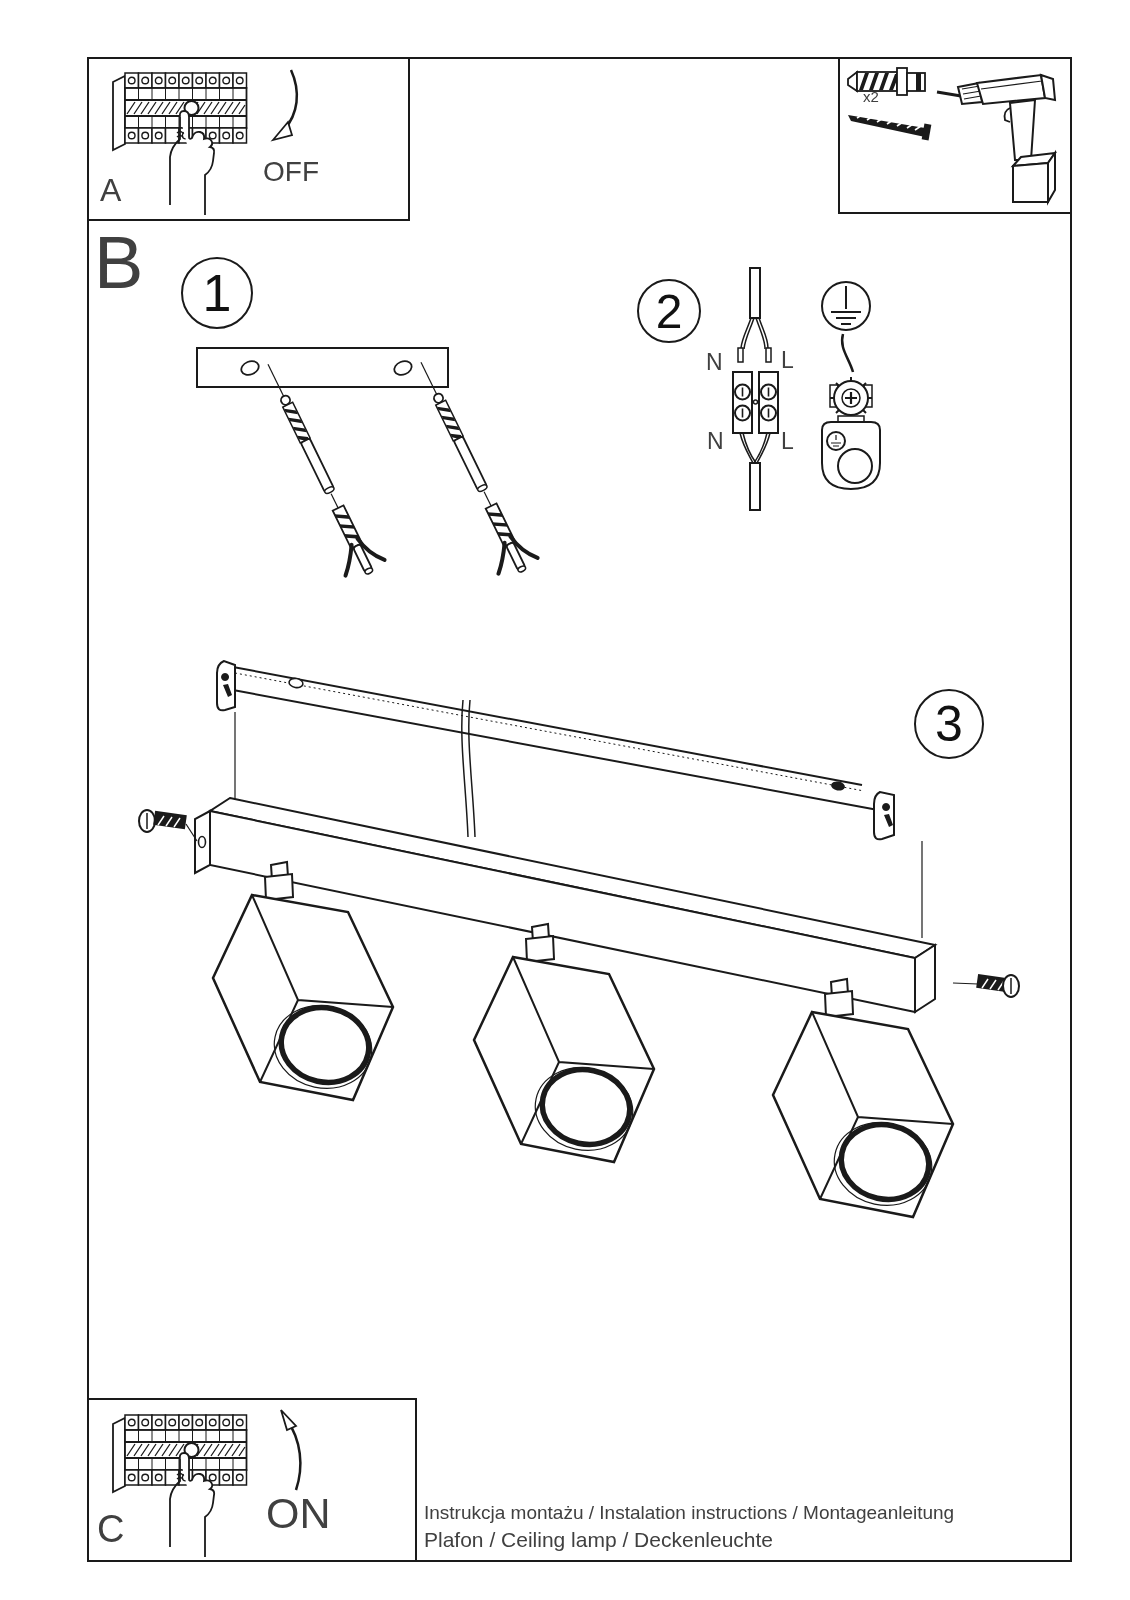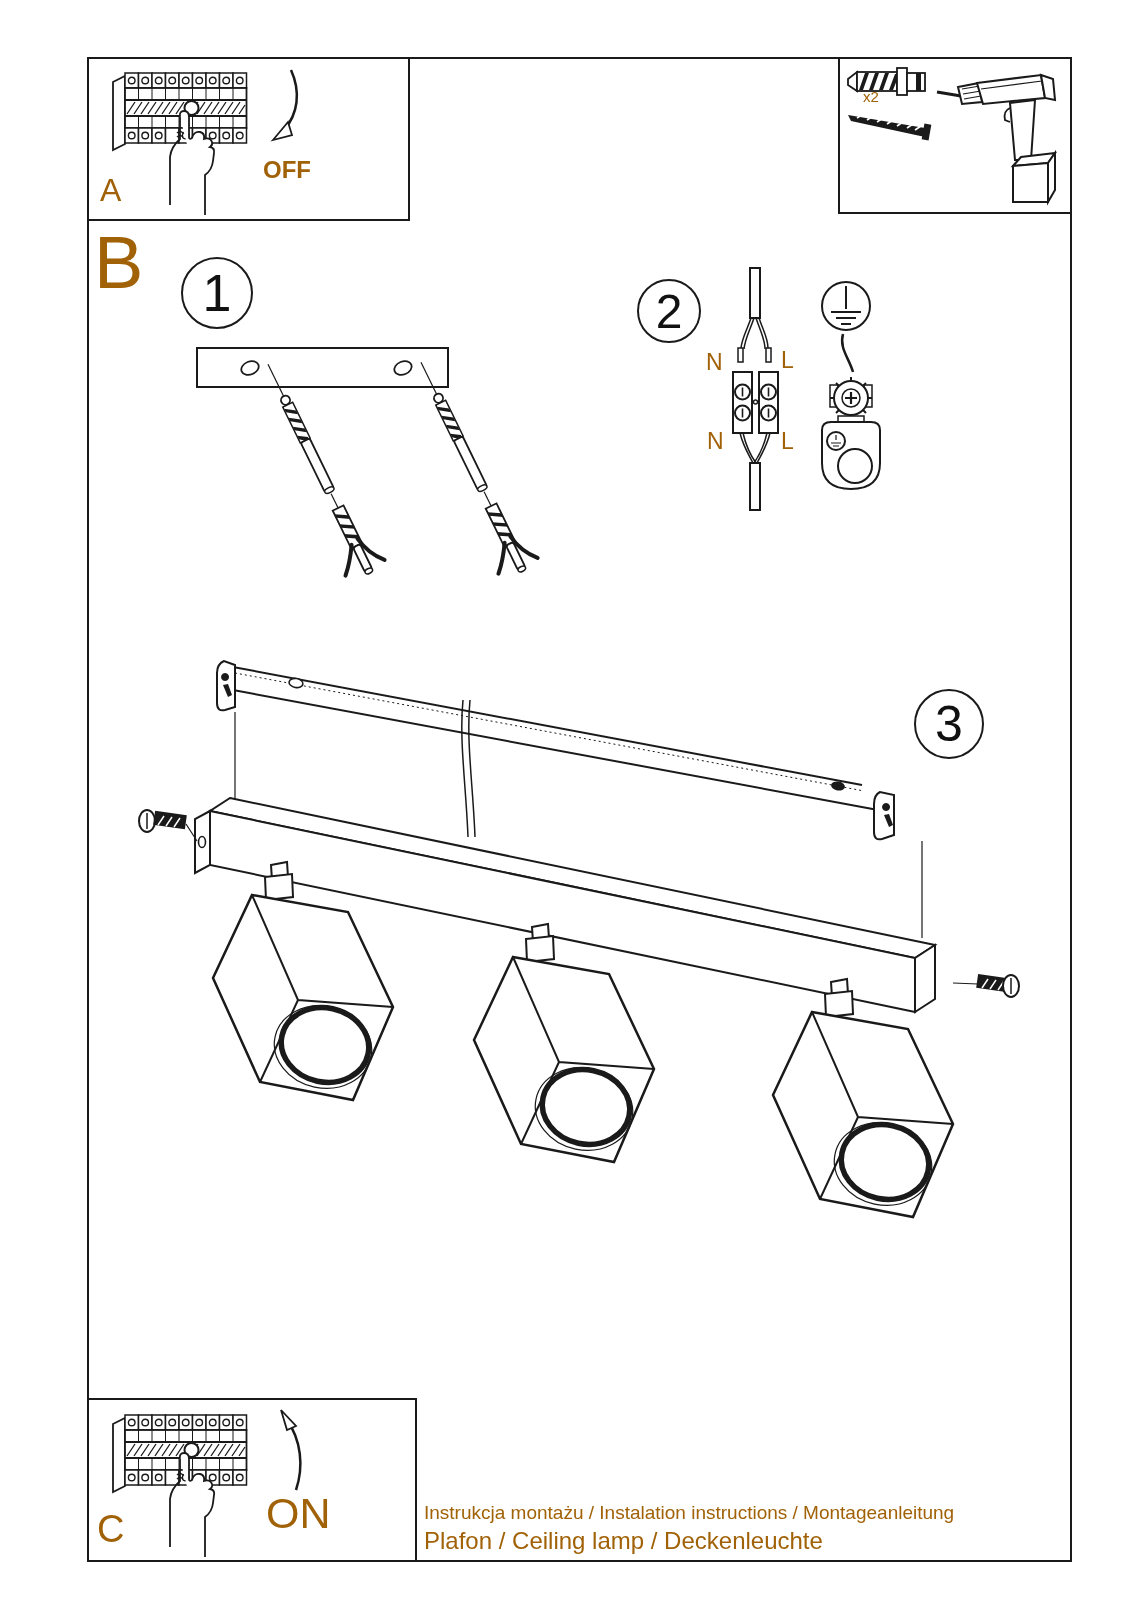--- a/index.html
+++ b/index.html
@@ -1,19 +1,19 @@
 <!DOCTYPE html>
 <html><head>
 <meta charset="utf-8">
 <style>
   html,body{margin:0;padding:0;background:#fff;}
   #page{position:relative;width:1130px;height:1600px;background:#ffffff;overflow:hidden;
         font-family:"Liberation Sans","DejaVu Sans",sans-serif;color:#111;}
   .box{position:absolute;border:2px solid #1a1a1a;background:transparent;}
-  .lbl{position:absolute;color:#a16207;line-height:1;}
+  .lbl{position:absolute;color:#404040;line-height:1;}
   .circle-step{position:absolute;border:2px solid #1a1a1a;border-radius:50%;
                display:flex;align-items:center;justify-content:center;background:#fff;}
   svg{position:absolute;overflow:visible;}
   .ink{stroke:#1a1a1a;fill:none;}
   .inkf{stroke:#1a1a1a;fill:#ffffff;}
   .dark{fill:#1a1a1a;stroke:none;}
 </style>
 </head>
 <body>
 
@@ -111,21 +111,21 @@
   <div class="box" style="left:87px;top:57px;width:319px;height:160px;"></div>
   <div class="box" style="left:838px;top:57px;width:230px;height:153px;"></div>
   <div class="box" style="left:87px;top:1398px;width:326px;height:160px;"></div>
 
   <svg style="left:95px;top:60px;" width="310" height="158" viewBox="0 0 310 158">
     <use href="#sym-breaker" x="16" y="12" width="150" height="145"></use>
     <path class="ink" stroke-width="2.5" d="M196,10 C206,32 203,54 189,70"></path>
     <polygon class="inkf" stroke-width="1.8" points="178,80 193,62 197,75"></polygon>
   </svg>
   <div class="lbl" style="left:100px;top:174px;font-size:32px;">A</div>
-  <div class="lbl" style="left:263px;top:158px;font-size:24px;font-weight:bold;">OFF</div>
+  <div class="lbl" style="left:263px;top:158px;font-size:28px;">OFF</div>
 
   <svg style="left:845px;top:62px;" width="225" height="148" viewBox="0 0 225 148">
 
     <g>
       <path class="inkf" stroke-width="1.8" d="M3,17 L12,10 L12,29 L3,23 Z"></path>
       <rect class="inkf" stroke-width="1.8" x="12" y="10" width="40" height="19"></rect>
       <path class="dark" d="M14,28 l6,-17 l4,0 l-6,17z M24,28 l6,-17 l4,0 l-6,17z M34,28 l6,-17 l4,0 l-6,17z M44,28 l6,-16 l2,0 l0,6 l-4,10z"></path>
       <rect class="inkf" stroke-width="1.8" x="52" y="6" width="10" height="27"></rect>
       <rect class="inkf" stroke-width="1.8" x="62" y="11" width="18" height="18"></rect>
       <rect class="dark" x="71" y="11" width="5" height="18"></rect>
@@ -276,15 +276,15 @@
 
   <svg style="left:95px;top:1402px;" width="310" height="158" viewBox="0 0 310 158">
     <use href="#sym-breaker" x="16" y="12" width="150" height="145"></use>
     <path class="ink" stroke-width="2.5" d="M201,88 C209,64 206,38 192,18"></path>
     <polygon class="inkf" stroke-width="1.8" points="186,8 201,24 192,28"></polygon>
   </svg>
   <div class="lbl" style="left:97px;top:1510px;font-size:38px;">C</div>
   <div class="lbl" style="left:266px;top:1492px;font-size:43px;">ON</div>
 
   <div class="lbl" style="left:424px;top:1503px;font-size:19px;text-align:right;">Instrukcja montażu / Instalation instructions / Montageanleitung</div>
-  <div class="lbl" style="left:424px;top:1529px;font-size:24px;">Plafon / Ceiling lamp / Deckenleuchte</div>
+  <div class="lbl" style="left:424px;top:1529px;font-size:21px;">Plafon / Ceiling lamp / Deckenleuchte</div>
 
 </div>
 
 </body></html>

